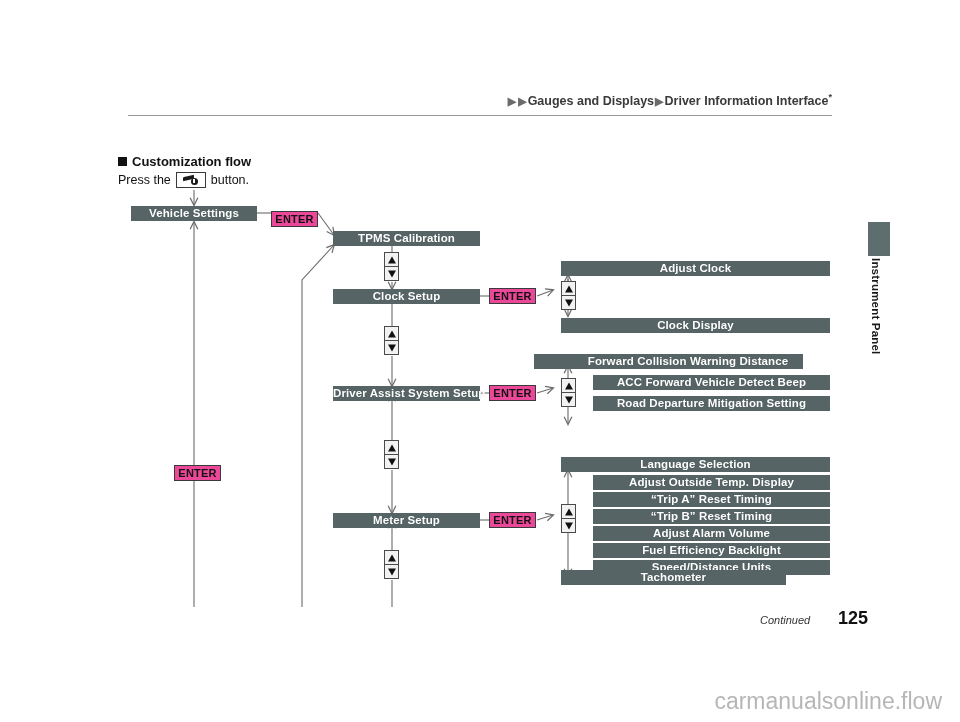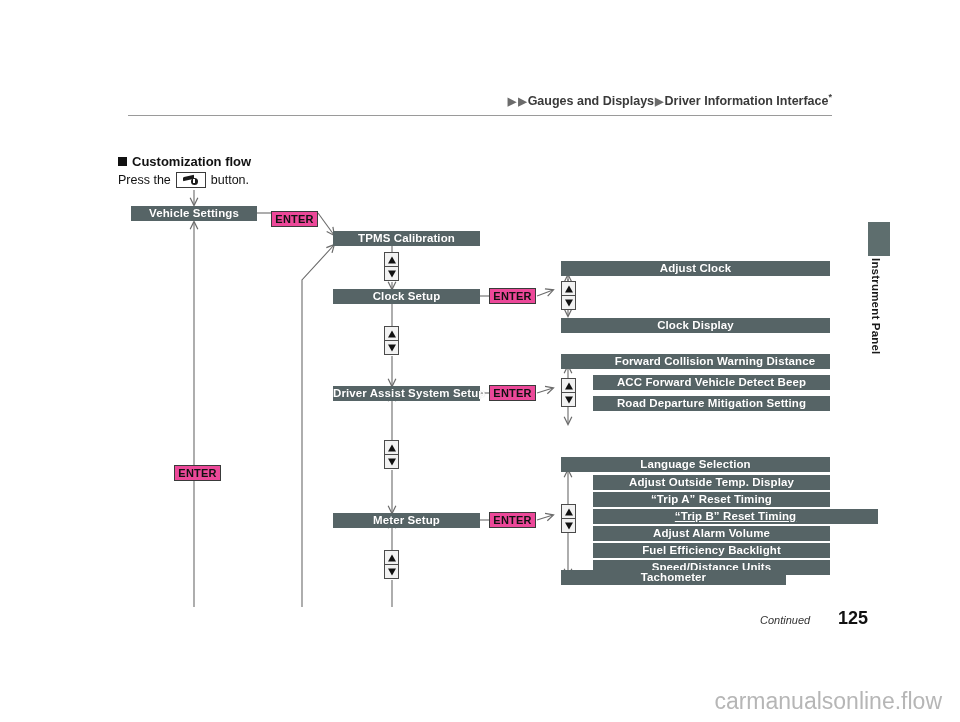--- a/index.html
+++ b/index.html
@@ -378,21 +378,21 @@
   </div>
   <div class="updown" style="left:561px; top:281px;">
     <div class="cell">
         <span class="tri up"></span>
       </div>
     <div class="cell">
         <span class="tri down"></span>
       </div>
   </div>
 
-  <div class="node" style="left:561px; top:354px; width:269px;padding-left:39px;">
+  <div class="node" style="left:534px; top:354px; width:269px;padding-left:39px;">
     <span>Forward Collision Warning Distance</span>
   </div>
   <div class="node" style="left:593px; top:375px; width:237px;">
     <span>ACC Forward Vehicle Detect Beep</span>
   </div>
   <div class="node" style="left:593px; top:396px; width:237px;">
     <span>Road Departure Mitigation Setting</span>
   </div>
   <div class="updown" style="left:561px; top:378px;">
     <div class="cell">
@@ -405,21 +405,21 @@
 
   <div class="node" style="left:561px; top:457px; width:269px;">
     <span>Language Selection</span>
   </div>
   <div class="node" style="left:593px; top:475px; width:237px;">
     <span>Adjust Outside Temp. Display</span>
   </div>
   <div class="node" style="left:593px; top:492px; width:237px;">
     <span>“Trip A” Reset Timing</span>
   </div>
-  <div class="node" style="left:593px; top:509px; width:285px;text-decoration:underline;">
+  <div class="node" style="left:593px; top:509px; width:237px;">
     <span>“Trip B” Reset Timing</span>
   </div>
   <div class="node" style="left:593px; top:526px; width:237px;">
     <span>Adjust Alarm Volume</span>
   </div>
   <div class="node" style="left:593px; top:543px; width:237px;">
     <span>Fuel Efficiency Backlight</span>
   </div>
   <div class="node" style="left:593px; top:560px; width:237px;">
     <span>Speed/Distance Units</span>

